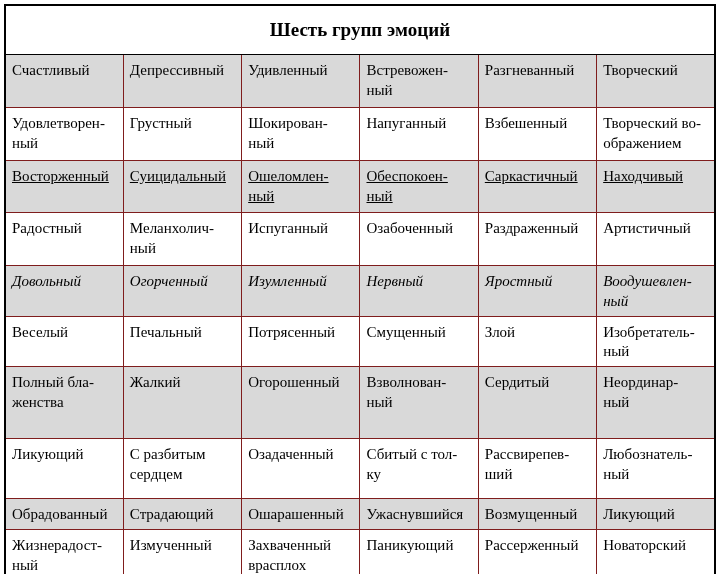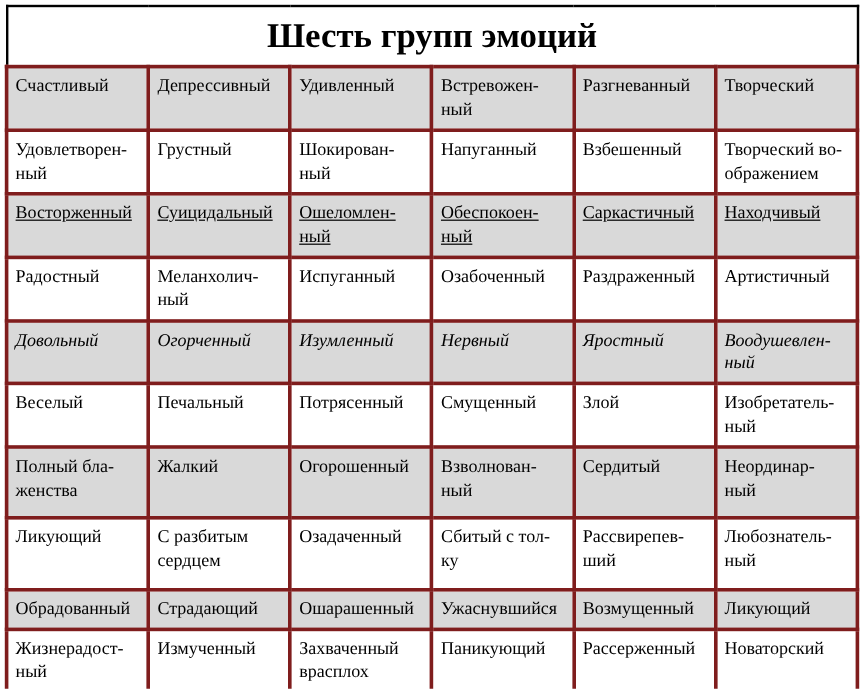--- a/index.html
+++ b/index.html
@@ -21,42 +21,42 @@
     width: 712px;
     border: 2px solid #000000;
   }
   table.emotions-table th.table-title {
     border: 2px solid #000000;
     border-bottom: 1px solid #000000;
     height: 48px;
     text-align: center;
     vertical-align: middle;
     font-weight: bold;
-    font-size: 29px;
+    font-size: 19px;
     background: #ffffff;
     padding: 0;
   }
   table.emotions-table td {
-    border: 3px solid #7f1d1d;
+    border: 1px solid #7f1d1d;
     vertical-align: top;
     padding: 6px 4px 4px 6px;
     font-size: 15px;
     line-height: 1.32;
     white-space: pre-line;
     overflow: hidden;
     background: #ffffff;
   }
   table.emotions-table tr.shaded td { background: #d9d9d9; }
   tbody tr:nth-child(1)  { height: 53px; }
   tbody tr:nth-child(2)  { height: 53px; }
   tbody tr:nth-child(3)  { height: 52px; text-decoration: underline; }
   tbody tr:nth-child(4)  { height: 53px; }
   tbody tr:nth-child(5)  { height: 50px; font-style: italic; }
   tbody tr:nth-child(6)  { height: 43px; }
-  tbody tr:nth-child(7)  { height: 59px; }
+  tbody tr:nth-child(7)  { height: 72px; }
   tbody tr:nth-child(8)  { height: 60px; }
   tbody tr:nth-child(9)  { height: 31px; margin-left: 42px; }
   tbody tr:nth-child(10) { height: 64px; }
 </style>
 </head>
 <body>
 
 <div class="page">
   <table class="emotions-table">
     <thead>

